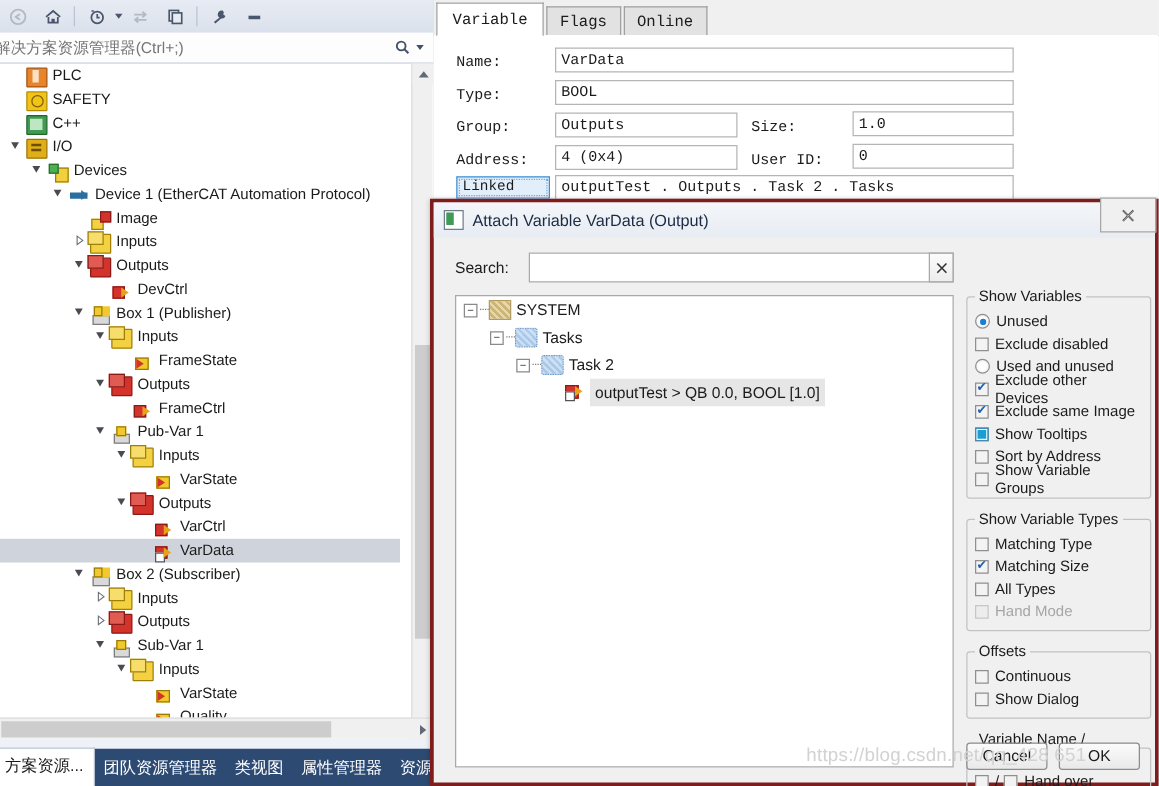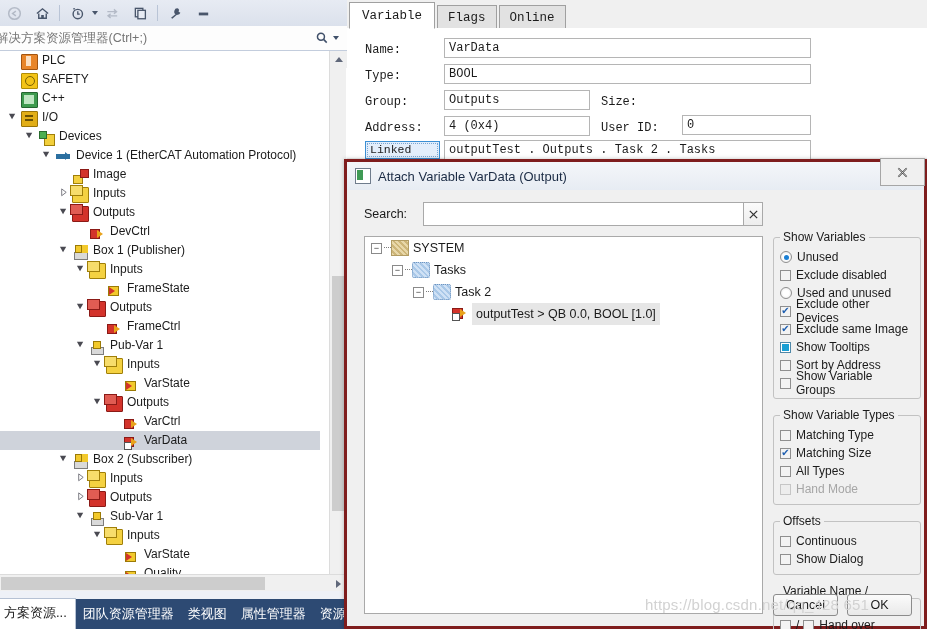--- a/index.html
+++ b/index.html
@@ -649,20 +649,21 @@
       </div>
       <div class="finput" style="position:absolute;left:97px;top:36px;width:367px;">BOOL</div>
 
       <div class="frow" style="left:18px;top:63px;">
         <span class="flabel">Group:</span>
       </div>
       <div class="finput" style="position:absolute;left:97px;top:62px;width:146px;">Outputs</div>
       <div class="frow" style="left:254px;top:63px;">
         <span class="flabel">Size:</span>
       </div>
+      <div class="finput" style="position:absolute;left:335px;top:61px;width:129px;">1.0</div>
 
       <div class="frow" style="left:18px;top:89px;">
         <span class="flabel">Address:</span>
       </div>
       <div class="finput" style="position:absolute;left:97px;top:88px;width:146px;">4  (0x4)</div>
       <div class="frow" style="left:254px;top:89px;">
         <span class="flabel">User ID:</span>
       </div>
       <div class="finput" style="position:absolute;left:335px;top:87px;width:129px;">0</div>
 

